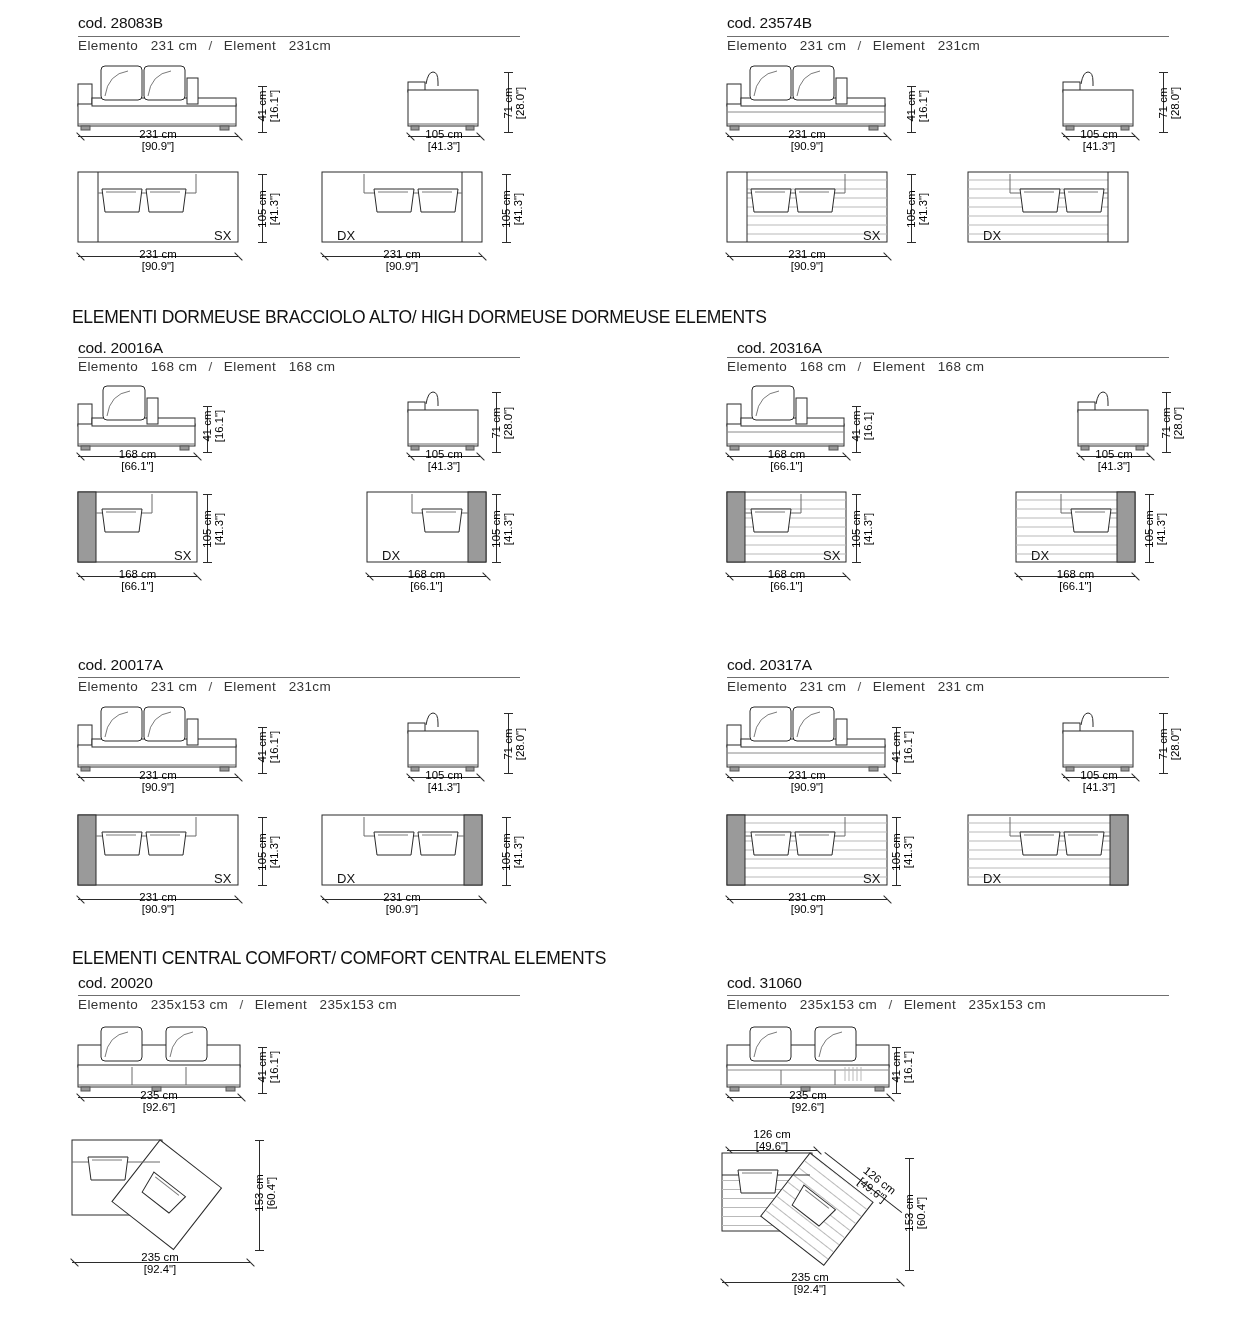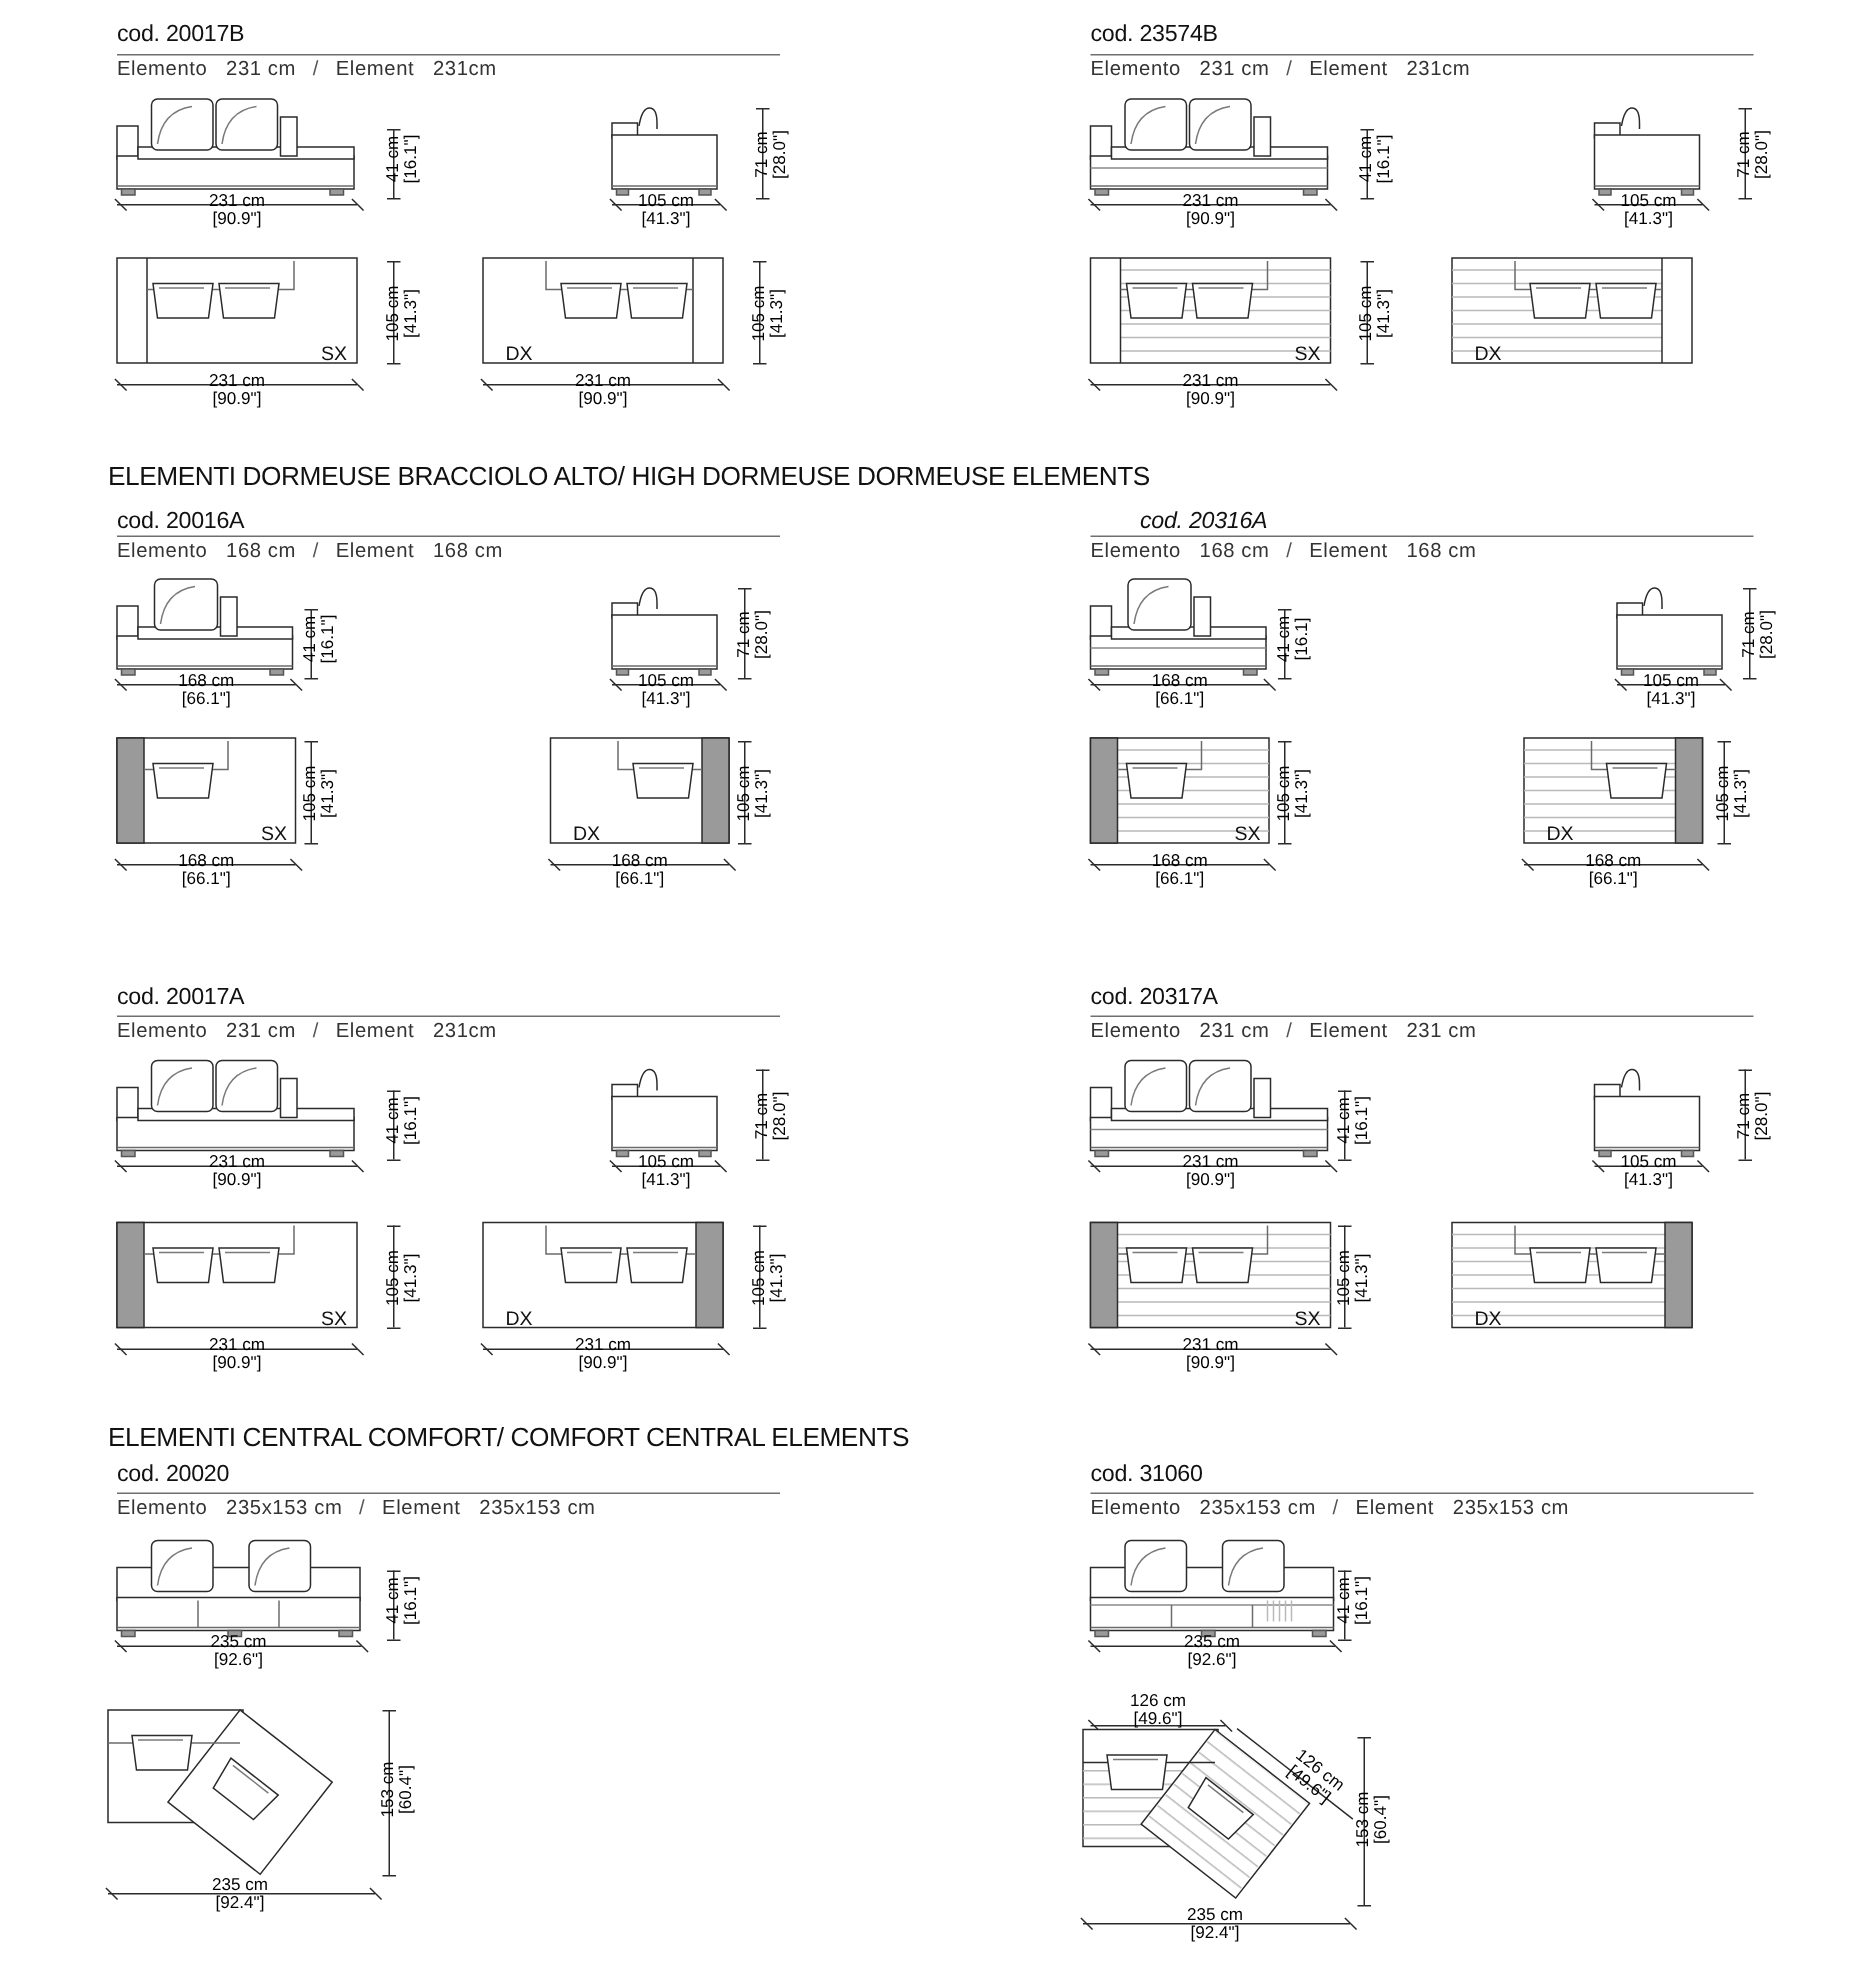--- a/index.html
+++ b/index.html
@@ -62,21 +62,21 @@
           transform-origin:0 0; }
 
   
   .fig{ position:absolute; }
 
   svg{ display:block; overflow:visible; }
 </style>
 </head>
 <body>
 
-<div class="cod" style="left:78px; top:14px;">cod. 20017B</div>
+<div class="cod" style="left:78px; top:14px;">cod. 28083B</div>
 <div class="rule" style="left:78px; top:36px; width:442px;"></div>
 <div class="subcaption" style="left:78px; top:38px;">
   <span>Elemento</span>
   <span>&nbsp;</span>
   <span>231 cm</span>
   <span class="sl">/</span>
   <span>Element</span>
   <span>&nbsp;</span>
   <span>231cm</span>
 </div>
@@ -426,21 +426,21 @@
   <span class="b">[66.1"]</span>
 </div>
 <div class="vline" style="left:496px; top:494px; height:68px;"></div>
 <div class="tick" style="left:492px; top:494px;"></div>
 <div class="tick" style="left:492px; top:562px;"></div>
 <div class="dim-v" style="left:490px; top:564px; width:70px;">
   <span class="a">105 cm</span>
   <span class="b">[41.3"]</span>
 </div>
 
-<div class="cod" style="left:760px; top:339px;font-style:italic;">cod. 20316A</div>
+<div class="cod" style="left:737px; top:339px;">cod. 20316A</div>
 <div class="rule" style="left:727px; top:357px; width:442px;"></div>
 <div class="subcaption" style="left:727px; top:359px;">
   <span>Elemento</span>
   <span>&nbsp;</span>
   <span>168 cm</span>
   <span class="sl">/</span>
   <span>Element</span>
   <span>&nbsp;</span>
   <span>168 cm</span>
 </div>

